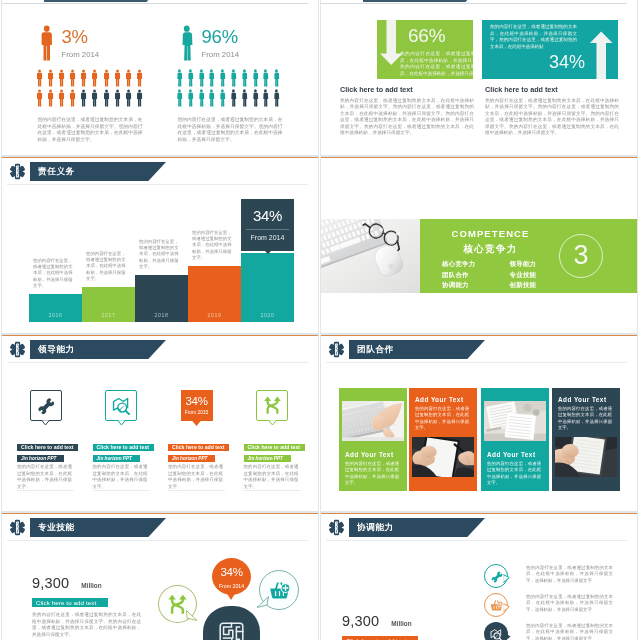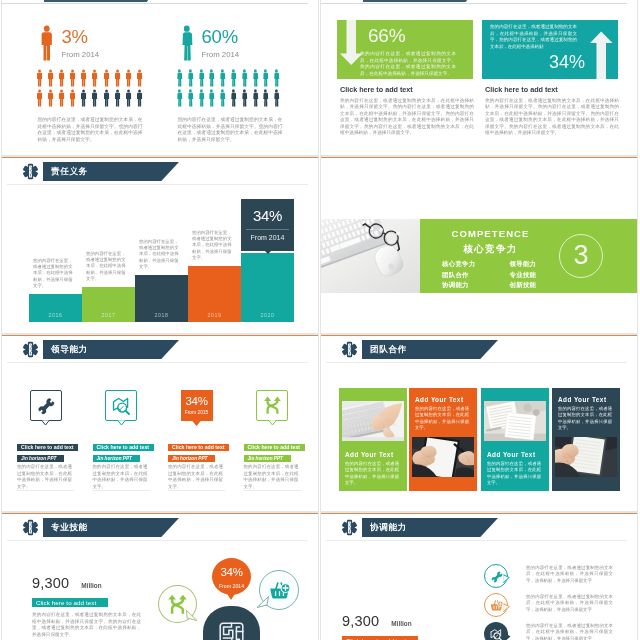--- a/index.html
+++ b/index.html
@@ -2,21 +2,21 @@
 <html><head>
 <meta charset="utf-8">
 <style>
 html,body{margin:0;padding:0;}
 body{width:640px;height:640px;background:#fff;font-family:"Liberation Sans",sans-serif;overflow:hidden;-webkit-font-smoothing:antialiased;}
 .page{position:relative;width:640px;height:640px;background:#fff;}
 .slide{position:absolute;width:318px;height:178px;background:#fff;overflow:hidden;box-sizing:border-box;
   border:1px solid #e3e6e8;}
 .topbar{position:absolute;left:0;top:0;width:100%;height:1.4px;background:#d98b4e;}
 
-.hdr{position:absolute;left:20px;top:5px;height:19px;display:flex;align-items:flex-start;}
+.hdr{position:absolute;left:7px;top:5px;height:19px;display:flex;align-items:flex-start;}
 .hdr .star{width:17px;height:19px;flex:none;margin-top:0px;}
 .hdr .band{position:relative;margin-left:4px;height:19px;display:flex;align-items:center;}
 .hdr .band .txt{position:relative;z-index:2;color:#fff;font-size:8.6px;font-weight:bold;letter-spacing:.6px;padding:0 0 0 8px;white-space:nowrap;}
 .hdr .tail{position:absolute;left:0;top:0;width:136px;height:19px;background:#2b4a60;clip-path:polygon(0 0,100% 0,87% 100%,0 100%);}
 .hdrline{position:absolute;left:5px;right:10px;top:27px;height:1px;background:#e9ebec;}
 
 
 .remnant-band{position:absolute;z-index:5;top:-17px;width:118px;height:19px;background:#3c5a6e;clip-path:polygon(0 0,100% 0,87% 100%,0 100%);}
 .rb1{left:44px;} .rb2{left:363px;}
 .remnant-rule{position:absolute;z-index:5;top:3px;height:1px;background:#d7dadd;}
@@ -45,21 +45,21 @@
 .pp-row{display:flex;}
 .pp-row svg{width:11.1px;height:18px;display:block;}
 .people-col.right .pp-row svg{width:10.8px;height:18px;}
 .pp-body{margin-top:10px;margin-left:3.5px;font-size:4.75px;line-height:6.6px;color:#8c8c8c;width:105px;letter-spacing:0;text-align:justify;}
 
 
 .ap-col{position:absolute;top:41px;width:136px;}
 .s2 .ap-col:first-child{left:16px;}
 .s2 .ap-col:last-child{left:161px;}
 .ap-panel{height:59px;display:flex;align-items:stretch;box-sizing:border-box;overflow:hidden;}
-.ap-panel.green{background:#8ec63f;}
+.ap-panel.green{background:#8ec63f;margin-left:40px;}
 .ap-panel.teal{background:#12a5a3;}
 .ap-arrow{width:29px;height:59px;flex:none;margin-left:-2px;}
 .ap-arrow.up{margin-left:0;margin-right:4px;}
 .ap-inner{flex:1;padding:6px 0px 5px 4px;display:flex;flex-direction:column;justify-content:flex-start;}
 .ap-inner.r{padding:4px 0 8px 8px;align-items:flex-start;justify-content:space-between;}
 .ap-pct{color:#f2f6ef;font-size:19px;font-weight:400;line-height:1.0;letter-spacing:-.2px;}
 .ap-ptxt{color:#f4f7f0;font-size:4.6px;line-height:6.5px;margin-top:6px;text-align:justify;width:96px;margin-left:-8px;}
 .ap-inner.r .ap-ptxt{margin-top:0;margin-bottom:0;text-align:justify;width:87px;margin-left:0;font-size:4.5px;letter-spacing:-.05px;}
 .ap-h{margin-top:6px;margin-left:3px;font-size:7.2px;font-weight:bold;color:#333a44;letter-spacing:0px;}
 .ap-b{margin-top:4px;margin-left:3px;width:134px;font-size:4.65px;line-height:6.4px;color:#8c8c8c;text-align:justify;}
@@ -260,21 +260,21 @@
     </div>
     <div class="people-col right">
       <div class="pp-head">
         <div class="pp-fig f">
             <svg viewBox="0 0 22 52" class="pfig">
               <ellipse cx="11" cy="5.6" rx="4.1" ry="4.6" fill="#16a79f"></ellipse>
               <path d="M6.9 10.6h8.2c2 0 3.3 1.5 3.4 3.6l.5 14.6h-2.9l.6 22.1h-4.4V30.4h-.6v20.5h-4.4l.6-22.1h-2.9l.5-14.6c.1-2.1 1.4-3.6 3.4-3.6z" fill="#16a79f"></path>
             </svg>
           </div>
         <div class="pp-nums">
-          <div class="pp-pct c-te">60%</div>
+          <div class="pp-pct c-te">96%</div>
           <div class="pp-from">From 2014</div>
         </div>
       </div>
       <div class="pp-grid">
           <div class="pp-row">
             <svg viewBox="0 0 22 52" class="pfig">
               <ellipse cx="11" cy="5.6" rx="4.1" ry="4.6" fill="#16a79f"></ellipse>
               <path d="M6.9 10.6h8.2c2 0 3.3 1.5 3.4 3.6l.5 14.6h-2.9l.6 22.1h-4.4V30.4h-.6v20.5h-4.4l.6-22.1h-2.9l.5-14.6c.1-2.1 1.4-3.6 3.4-3.6z" fill="#16a79f"></path>
             </svg>
             <svg viewBox="0 0 22 52" class="pfig">

